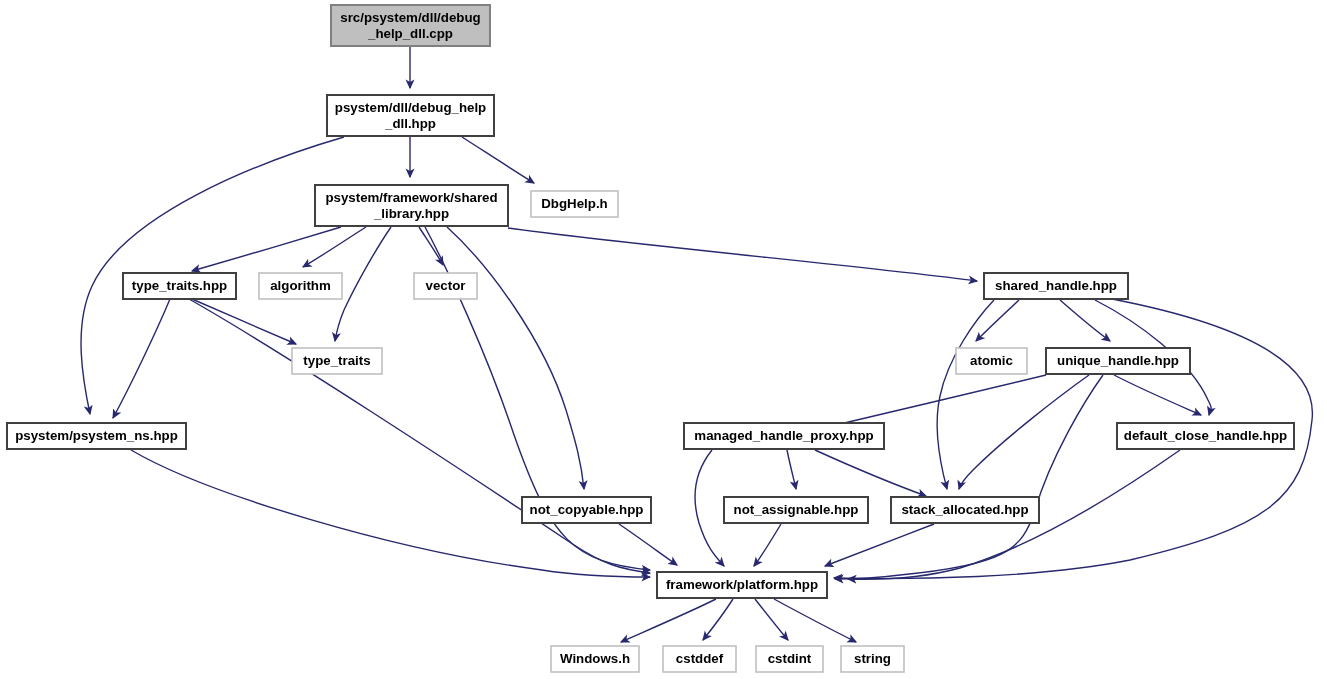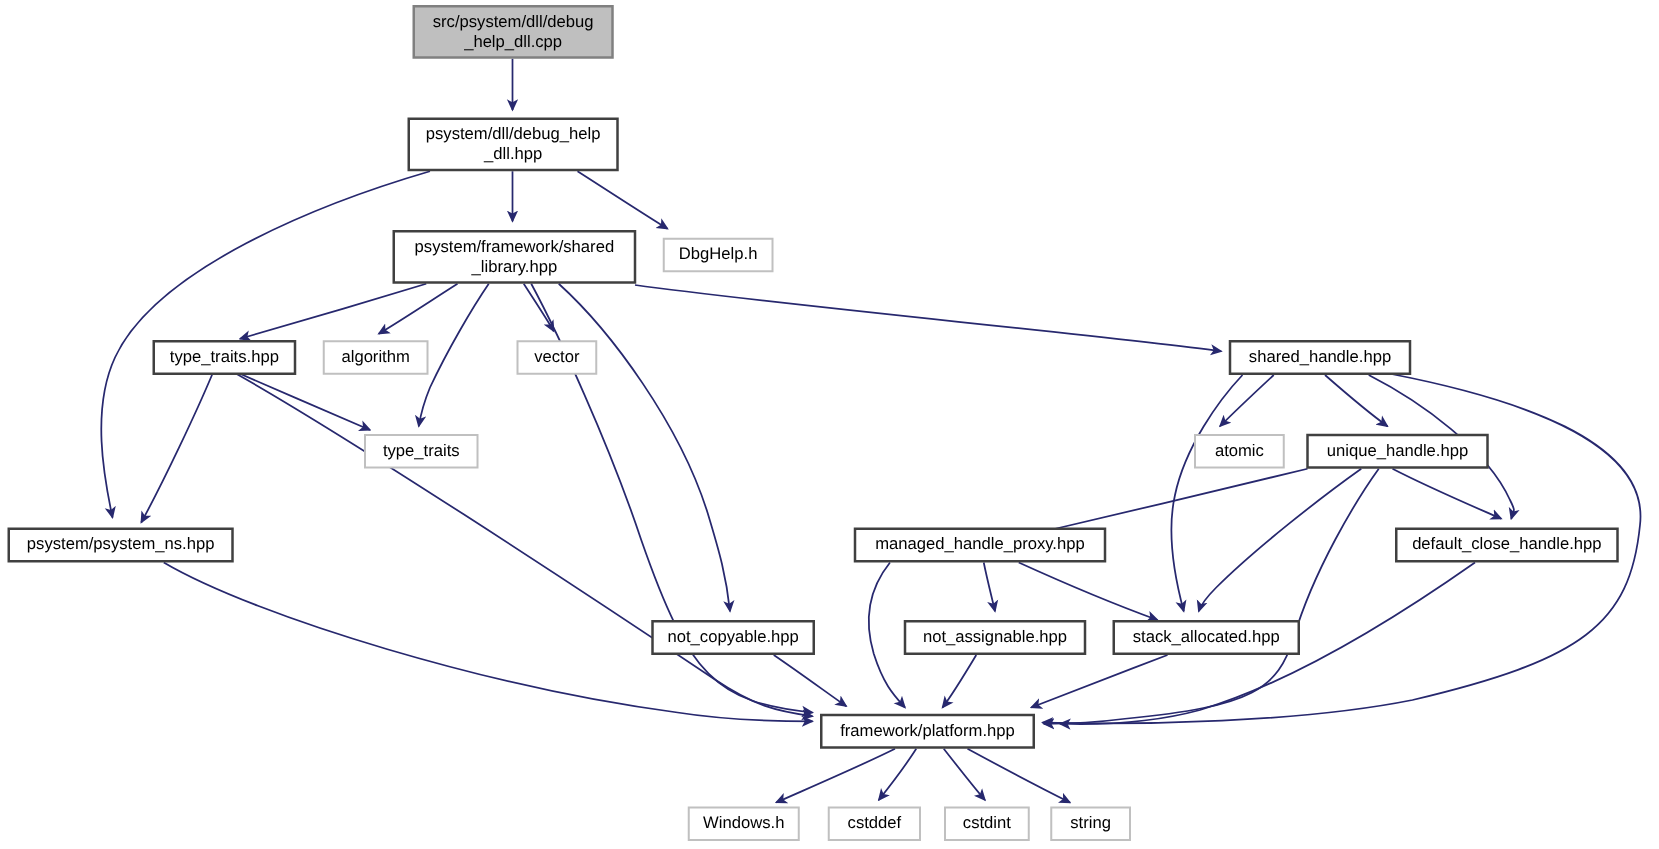--- a/index.html
+++ b/index.html
@@ -10,20 +10,21 @@
   body {
     width: 1327px;
     height: 679px;
     font-family: "Liberation Sans", sans-serif;
     overflow: hidden;
   }
   #graph-root {
     position: relative;
     width: 1327px;
     height: 679px;
+    font-weight: bold;
   }
   svg#depgraph {
     display: block;
     width: 1327px;
     height: 679px;
   }
   .node-box {
     fill: #ffffff;
     stroke: #404040;
     stroke-width: 2;

